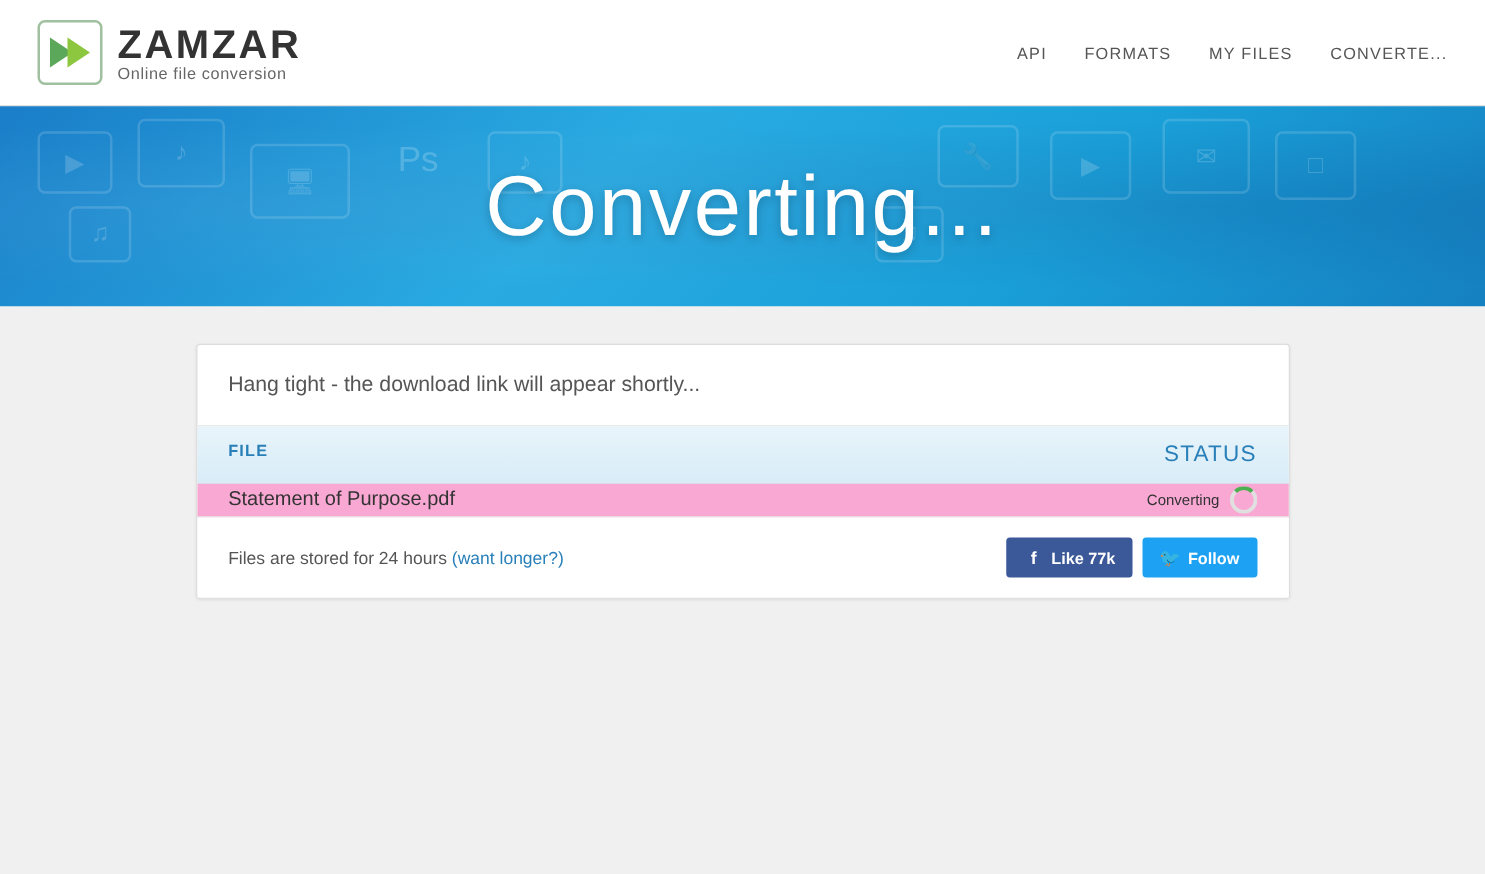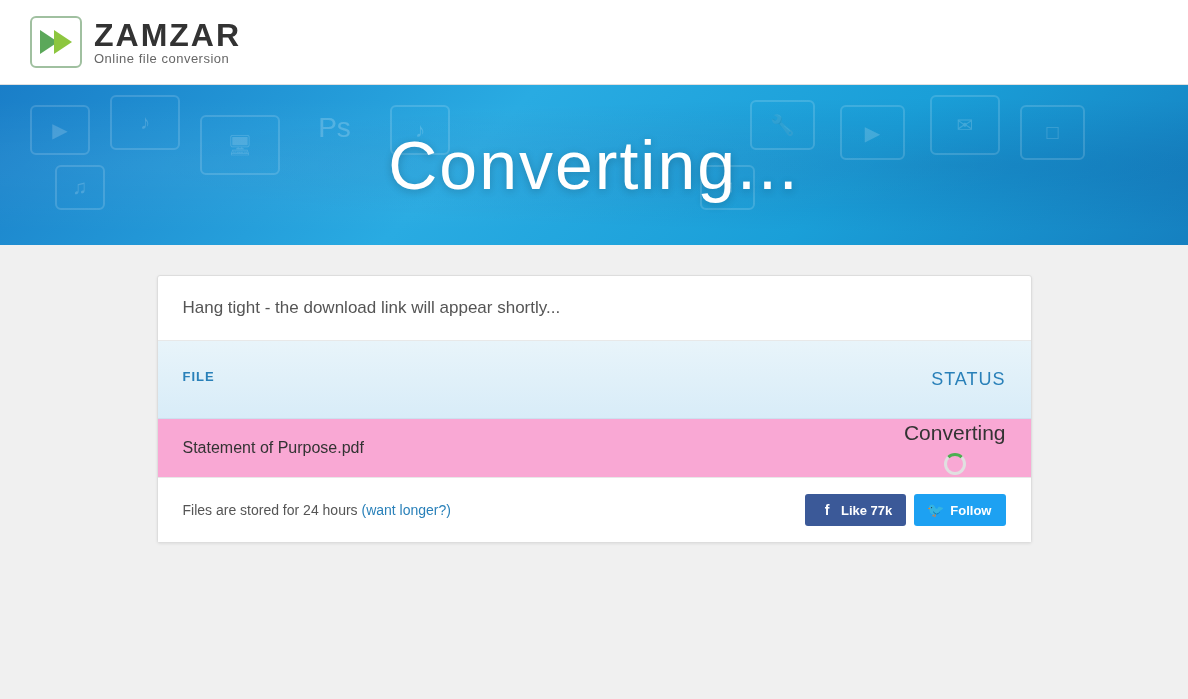--- a/index.html
+++ b/index.html
@@ -130,21 +130,21 @@
     .status-message {
       padding: 22px 25px;
       font-size: 17px;
       color: #555;
       border-bottom: 1px solid #e8e8e8;
     }
     .file-table-header {
       background: linear-gradient(to bottom, #e8f4fa, #d8ecf8);
       display: flex;
       justify-content: space-between;
-      padding: 28px 25px;
+      padding: 12px 25px;
       border-bottom: 1px solid #cce0ee;
     }
     .table-col-file {
       font-size: 13px;
       font-weight: bold;
       color: #2980b9;
       letter-spacing: 1px;
     }
     .table-col-status {
       font-size: 18px;
@@ -162,23 +162,22 @@
       border-bottom: 1px solid #e8e8e8;
     }
     .file-name {
       font-size: 16px;
       color: #333;
     }
     .file-status {
       display: flex;
       align-items: center;
       gap: 8px;
-      font-size: 21px;
+      font-size: 12px;
       color: #333;
-      flex-direction: column;
     }
     .spinner {
       width: 22px;
       height: 22px;
       border: 3px solid #e0e0e0;
       border-top: 3px solid #4CAF50;
       border-radius: 50%;
       animation: spin 1s linear infinite;
     }
     @keyframes spin {
@@ -251,20 +250,26 @@
       <svg viewBox="0 0 40 40" xmlns="http://www.w3.org/2000/svg">
         <polygon points="4,8 22,20 4,32" fill="#5ba85a"></polygon>
         <polygon points="18,8 36,20 18,32" fill="#8dc63f"></polygon>
       </svg>
     </div>
     <div class="logo-text-area">
       <span class="logo-title">ZAMZAR</span>
       <span class="logo-subtitle">Online file conversion</span>
     </div>
   </div>
+  <nav class="nav-links">
+    <a class="nav-link">API</a>
+    <a class="nav-link">FORMATS</a>
+    <a class="nav-link">MY FILES</a>
+    <a class="nav-link">CONVERTE...</a>
+  </nav>
 </div>
 
 <div class="hero-banner">
 
   <div class="hero-icons">
     <div class="hero-icon-shape" style="left:30px;top:20px;width:60px;height:50px;">▶</div>
     <div class="hero-icon-shape" style="left:110px;top:10px;width:70px;height:55px;">♪</div>
     <div class="hero-icon-shape" style="left:200px;top:30px;width:80px;height:60px;">🖥</div>
     <div class="hero-icon-shape" style="left:55px;top:80px;width:50px;height:45px;">♫</div>
     <div class="hero-icon-shape" style="left:302px;top:15px;width:65px;height:55px;font-size:28px;color:rgba(255,255,255,0.8);border:none;">Ps</div>

